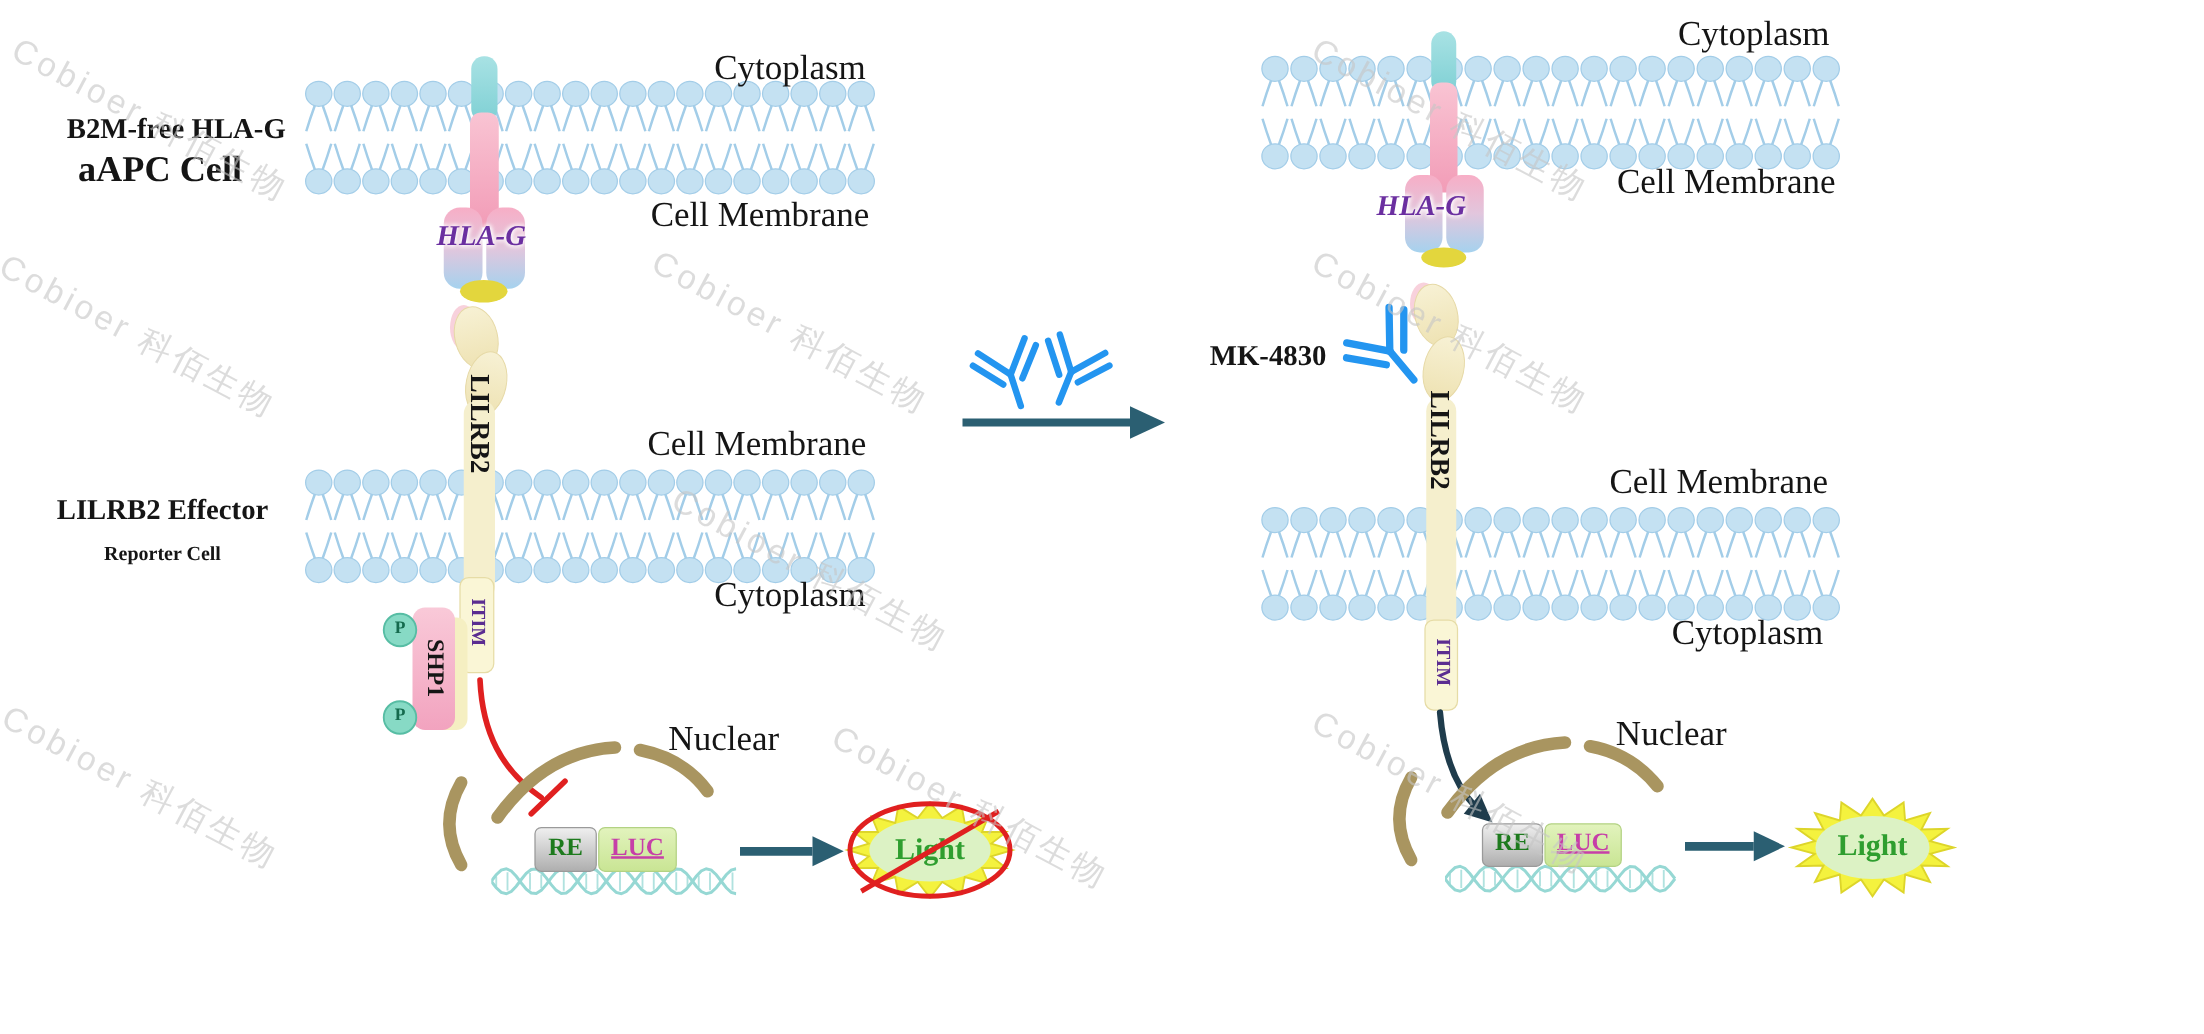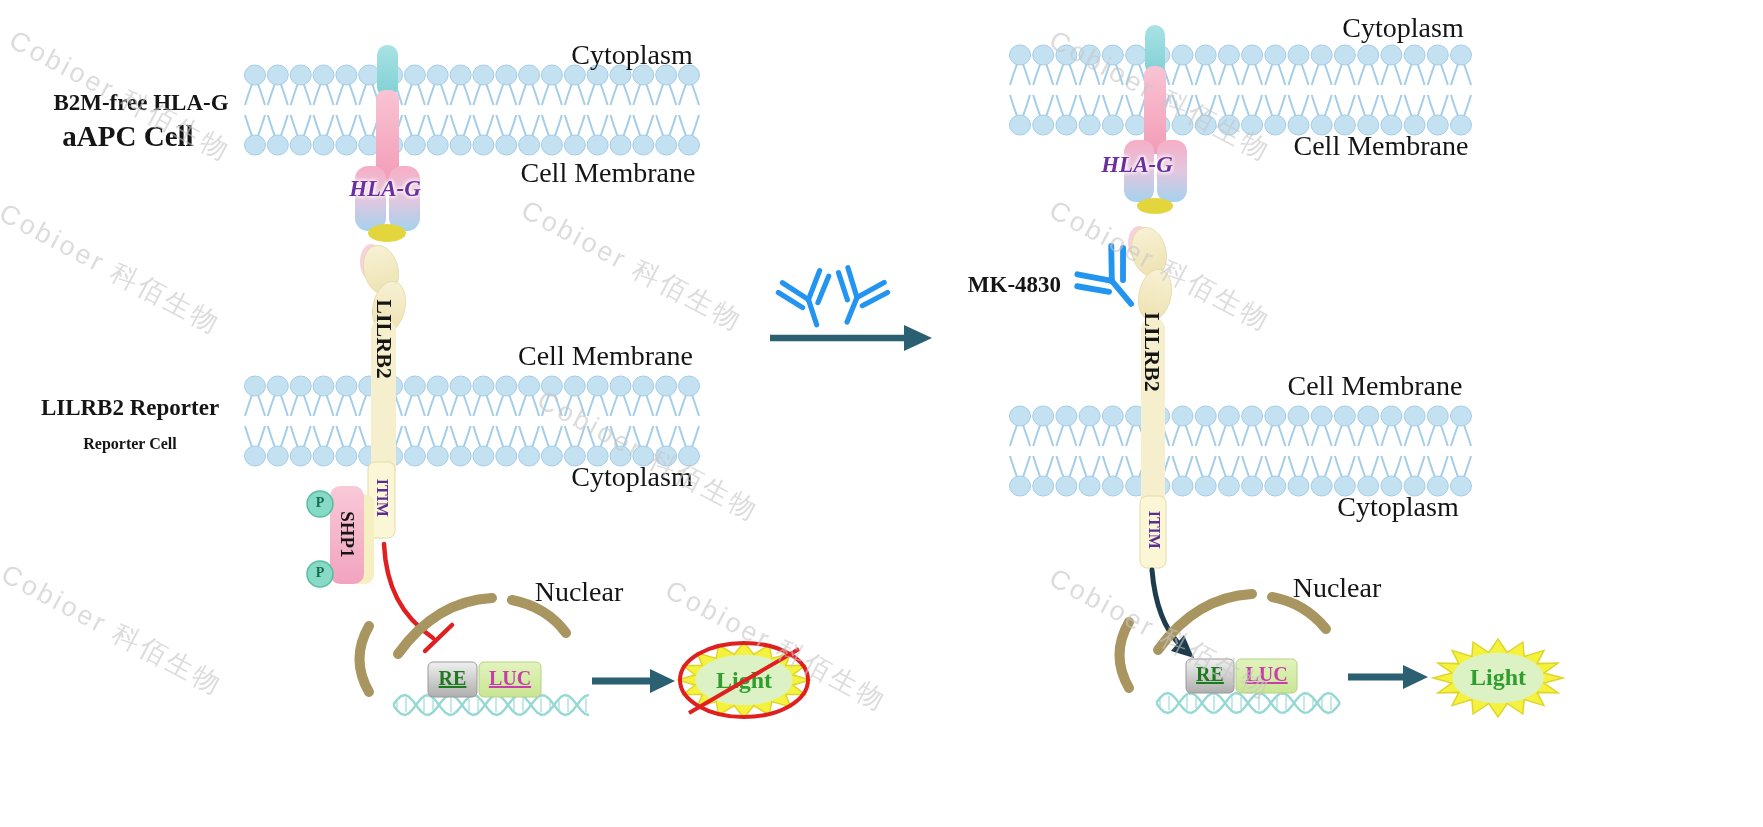--- a/index.html
+++ b/index.html
@@ -6,21 +6,21 @@
   #canvas{position:relative;width:1763px;height:827px;background:#ffffff;overflow:hidden;
           font-family:"Liberation Serif","DejaVu Serif",serif;}
   svg{position:absolute;pointer-events:none;}
   .lbl{position:absolute;z-index:3;color:#151515;text-align:center;line-height:1.1;
        font-family:"Liberation Serif","DejaVu Serif",serif;pointer-events:none;}
   .big{font-size:28px;}
   .bold{font-weight:bold;}
   .rot{transform:rotate(90deg);transform-origin:center center;}
   .purple{color:var(--hlagPurple);font-style:italic;}
   .itimc{color:var(--itimPurple);}
-  .reg{color:var(--reGreen);text-decoration:underline;}
+  .reg{color:var(--reGreen);}
   .lucm{color:var(--lucMagenta);text-decoration:underline;}
   .lightg{color:var(--lightGreen);}
   .pgreen{color:var(--phosphoTextGreen);}
   .halo{text-shadow:0 0 4px #fff,0 0 4px #fff,0 0 5px #fff;}
   .wm{position:absolute;z-index:5;transform:rotate(28deg);transform-origin:0 0;
       font-family:"Liberation Sans","DejaVu Sans",sans-serif;font-size:27px;
       letter-spacing:3px;color:var(--watermarkGray);opacity:0.6;white-space:nowrap;pointer-events:none;}
 </style>
 </head>
 <body>
@@ -527,21 +527,21 @@
     <ellipse cx="744" cy="680" rx="64" ry="37" fill="none" stroke="#e02020" stroke-width="4"></ellipse>
     <line x1="689" y1="713" x2="799" y2="649" stroke="#e02020" stroke-width="4"></line>
   </svg>
 
   <div class="lbl big" style="left:557px;top:40px;width:150px;">Cytoplasm</div>
   <div class="lbl bold" style="left:29px;top:90px;width:224px;font-size:23px;">B2M-free HLA-G</div>
   <div class="lbl bold" style="left:16px;top:121px;width:224px;font-size:29px;">aAPC Cell</div>
   <div class="lbl big" style="left:503px;top:158px;width:210px;">Cell Membrane</div>
   <div class="lbl bold purple halo" style="left:332px;top:176px;width:106px;font-size:23px;">HLA-G</div>
   <div class="lbl bold rot" style="left:324px;top:327px;width:120px;font-size:22px;">LILRB2</div>
-  <div class="lbl bold" style="left:8px;top:395px;width:244px;font-size:23px;">LILRB2 Reporter</div>
+  <div class="lbl bold" style="left:8px;top:395px;width:244px;font-size:23px;">LILRB2 Effector</div>
   <div class="lbl bold" style="left:8px;top:435px;width:244px;font-size:16px;">Reporter Cell</div>
   <div class="lbl big" style="left:503px;top:341px;width:205px;">Cell Membrane</div>
   <div class="lbl big" style="left:557px;top:462px;width:150px;">Cytoplasm</div>
   <div class="lbl bold rot itimc" style="left:347px;top:489px;width:70px;font-size:16px;">ITIM</div>
   <div class="lbl bold rot" style="left:307px;top:524px;width:80px;font-size:19px;">SHP1</div>
   <div class="lbl bold pgreen" style="left:309px;top:495px;width:22px;font-size:14px;">P</div>
   <div class="lbl bold pgreen" style="left:309px;top:565px;width:22px;font-size:14px;">P</div>
   <div class="lbl big" style="left:509px;top:577px;width:140px;">Nuclear</div>
   <div class="lbl bold reg" style="left:428px;top:667px;width:49px;font-size:20px;">RE</div>
   <div class="lbl bold lucm" style="left:479px;top:667px;width:62px;font-size:20px;">LUC</div>

